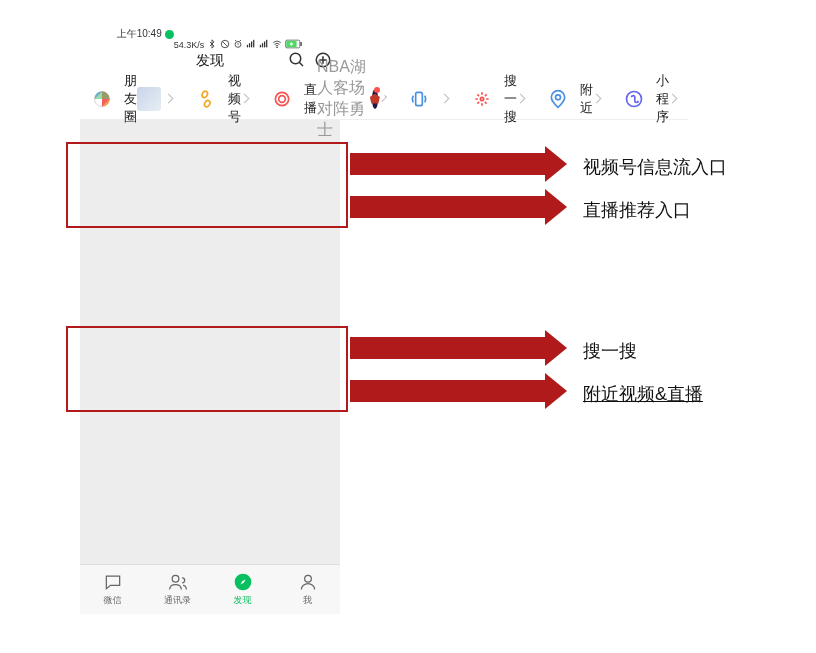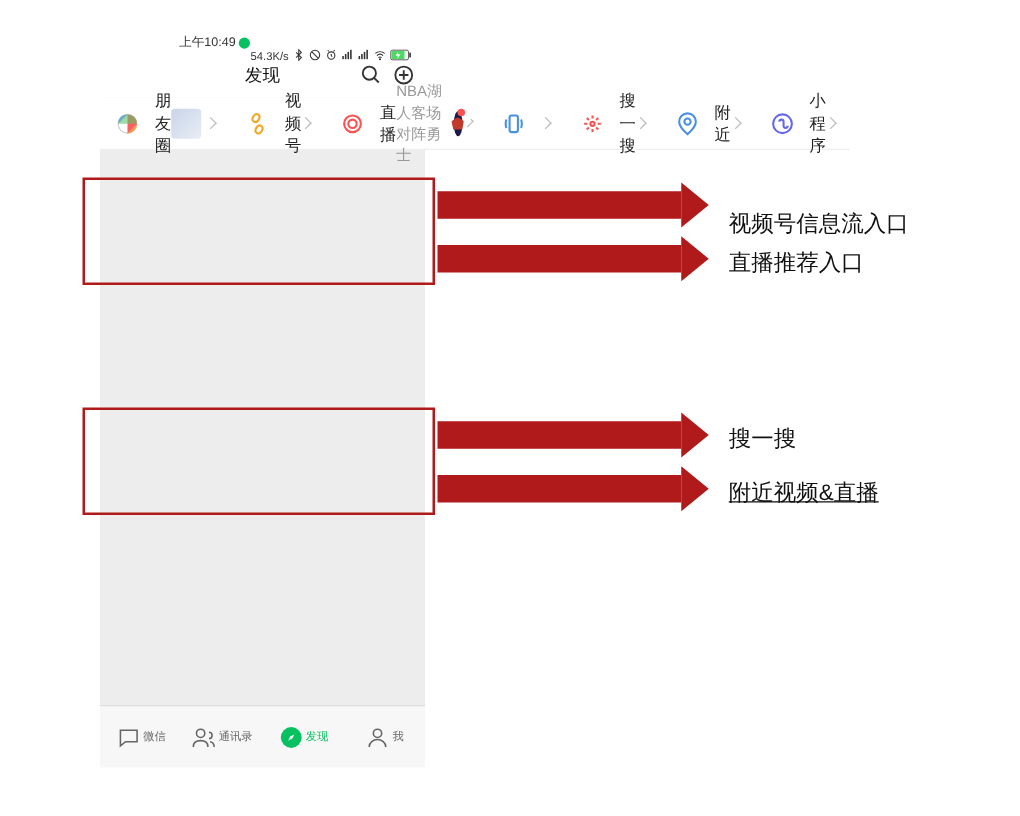--- a/index.html
+++ b/index.html
@@ -17,21 +17,21 @@
       width: 260px;
       height: 590px;
       background: #fff;
       display: flex;
       flex-direction: column;
     }
     .status-bar {
       height: 20px;
       display: flex;
       align-items: center;
-      justify-content: flex-end;
+      justify-content: center;
       padding: 0 10px;
       font-size: 10px;
       color: #333;
     }
     .status-left { display: flex; align-items: center; gap: 3px; }
     .status-right { display: flex; align-items: center; gap: 3px; font-size: 9px; margin-top: 22px; }
     .wechat-dot {
       width: 9px; height: 9px; border-radius: 50%;
       background: #07c160; display: inline-block;
     }
@@ -57,21 +57,21 @@
       align-items: center;
       padding: 0 12px;
       font-size: 13px;
       color: #222;
       border-bottom: 0.5px solid #eee;
       position: relative;
     }
     .row:last-child { border-bottom: none; }
     .row-icon { width: 20px; height: 20px; margin-right: 12px; display: flex; align-items: center; justify-content: center; }
     .row-label { flex: 1; }
-    .row-extra { font-size: 12px; color: #999; margin-right: 4px; }
+    .row-extra { font-size: 16px; color: #999; margin-right: 4px; }
     .thumb {
       width: 24px; height: 24px; border-radius: 3px;
       background: linear-gradient(135deg, #c8d4e8 0%, #e8eef5 100%);
       margin-right: 4px;
     }
     .badge-circle {
       width: 20px; height: 20px; border-radius: 50%;
       background: #1a1a4a; margin-right: 4px;
       display: flex; align-items: center; justify-content: center;
       position: relative;
@@ -96,21 +96,21 @@
     }
     .group-gap { height: 8px; background: #ededed; }
     .filler { flex: 1; background: #ededed; }
     .tabbar {
       height: 50px;
       background: #f7f7f7;
       border-top: 0.5px solid #ddd;
       display: flex;
     }
     .tab {
-      flex: 1; display: flex; 
+      flex: 1; display: flex; flex-direction: column;
       align-items: center; justify-content: center;
       font-size: 9px; color: #666; gap: 2px;
     }
     .tab.active { color: #07c160; }
     .tab svg { width: 20px; height: 20px; }
     .highlight-box {
       position: absolute;
       left: 66px;
       border: 2.5px solid #b11a1a;
       pointer-events: none;
@@ -360,16 +360,16 @@
 </div>
 <div class="arrow" style="left:350px; top:337px;">
   <div class="arrow-shaft" style="width:195px;"></div>
     <div class="arrow-head"></div>
 </div>
 <div class="arrow" style="left:350px; top:380px;">
   <div class="arrow-shaft" style="width:195px;"></div>
     <div class="arrow-head"></div>
 </div>
 
-<div class="annotation" style="left:583px; top:167px;">视频号信息流入口</div>
+<div class="annotation" style="left:583px; top:155px;">视频号信息流入口</div>
 <div class="annotation" style="left:583px; top:198px;">直播推荐入口</div>
 <div class="annotation" style="left:583px; top:339px;">搜一搜</div>
 <div class="annotation" style="left:583px; top:382px;text-decoration:underline;">附近视频&amp;直播</div>
 
 </body></html>

